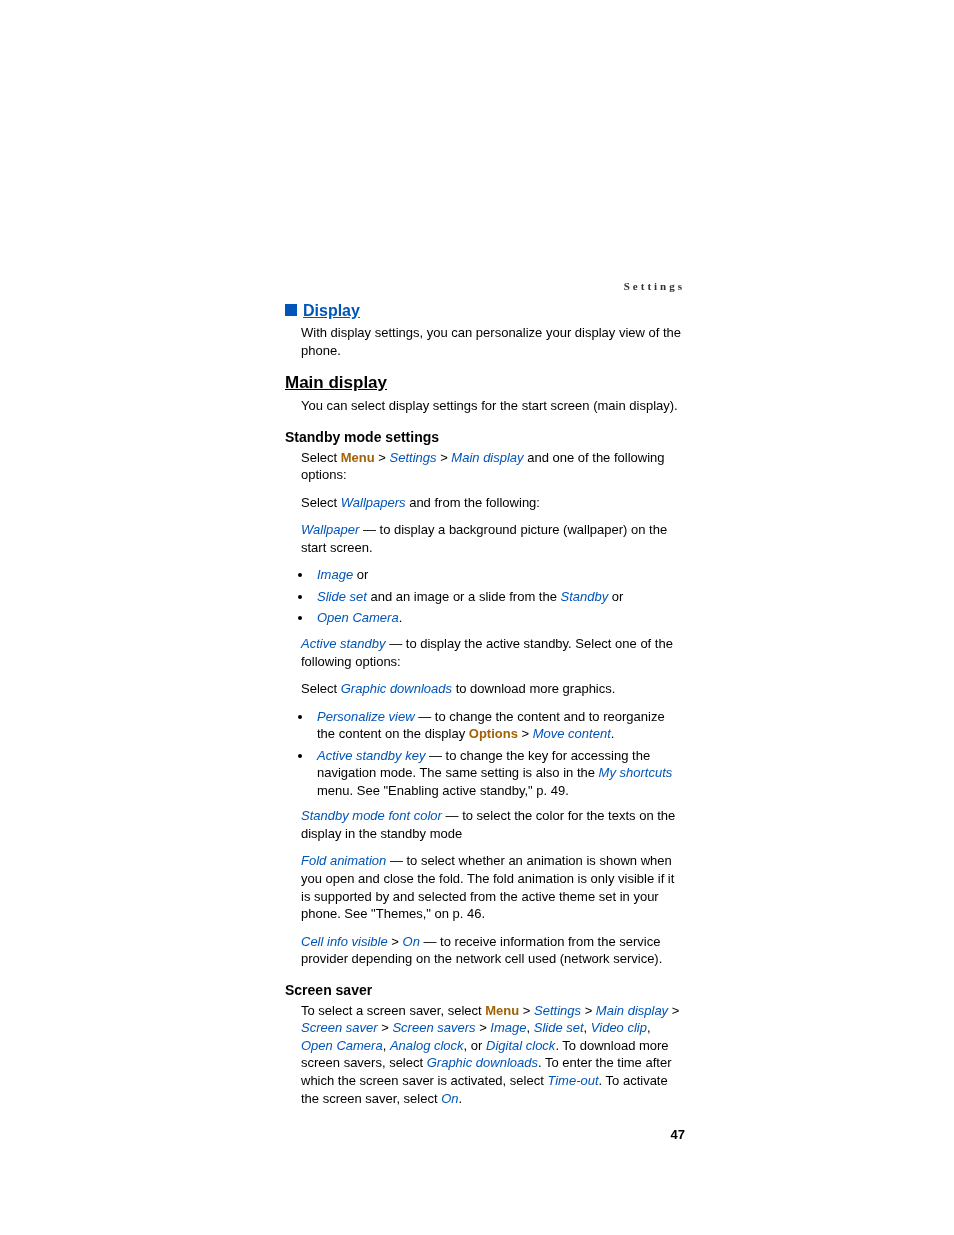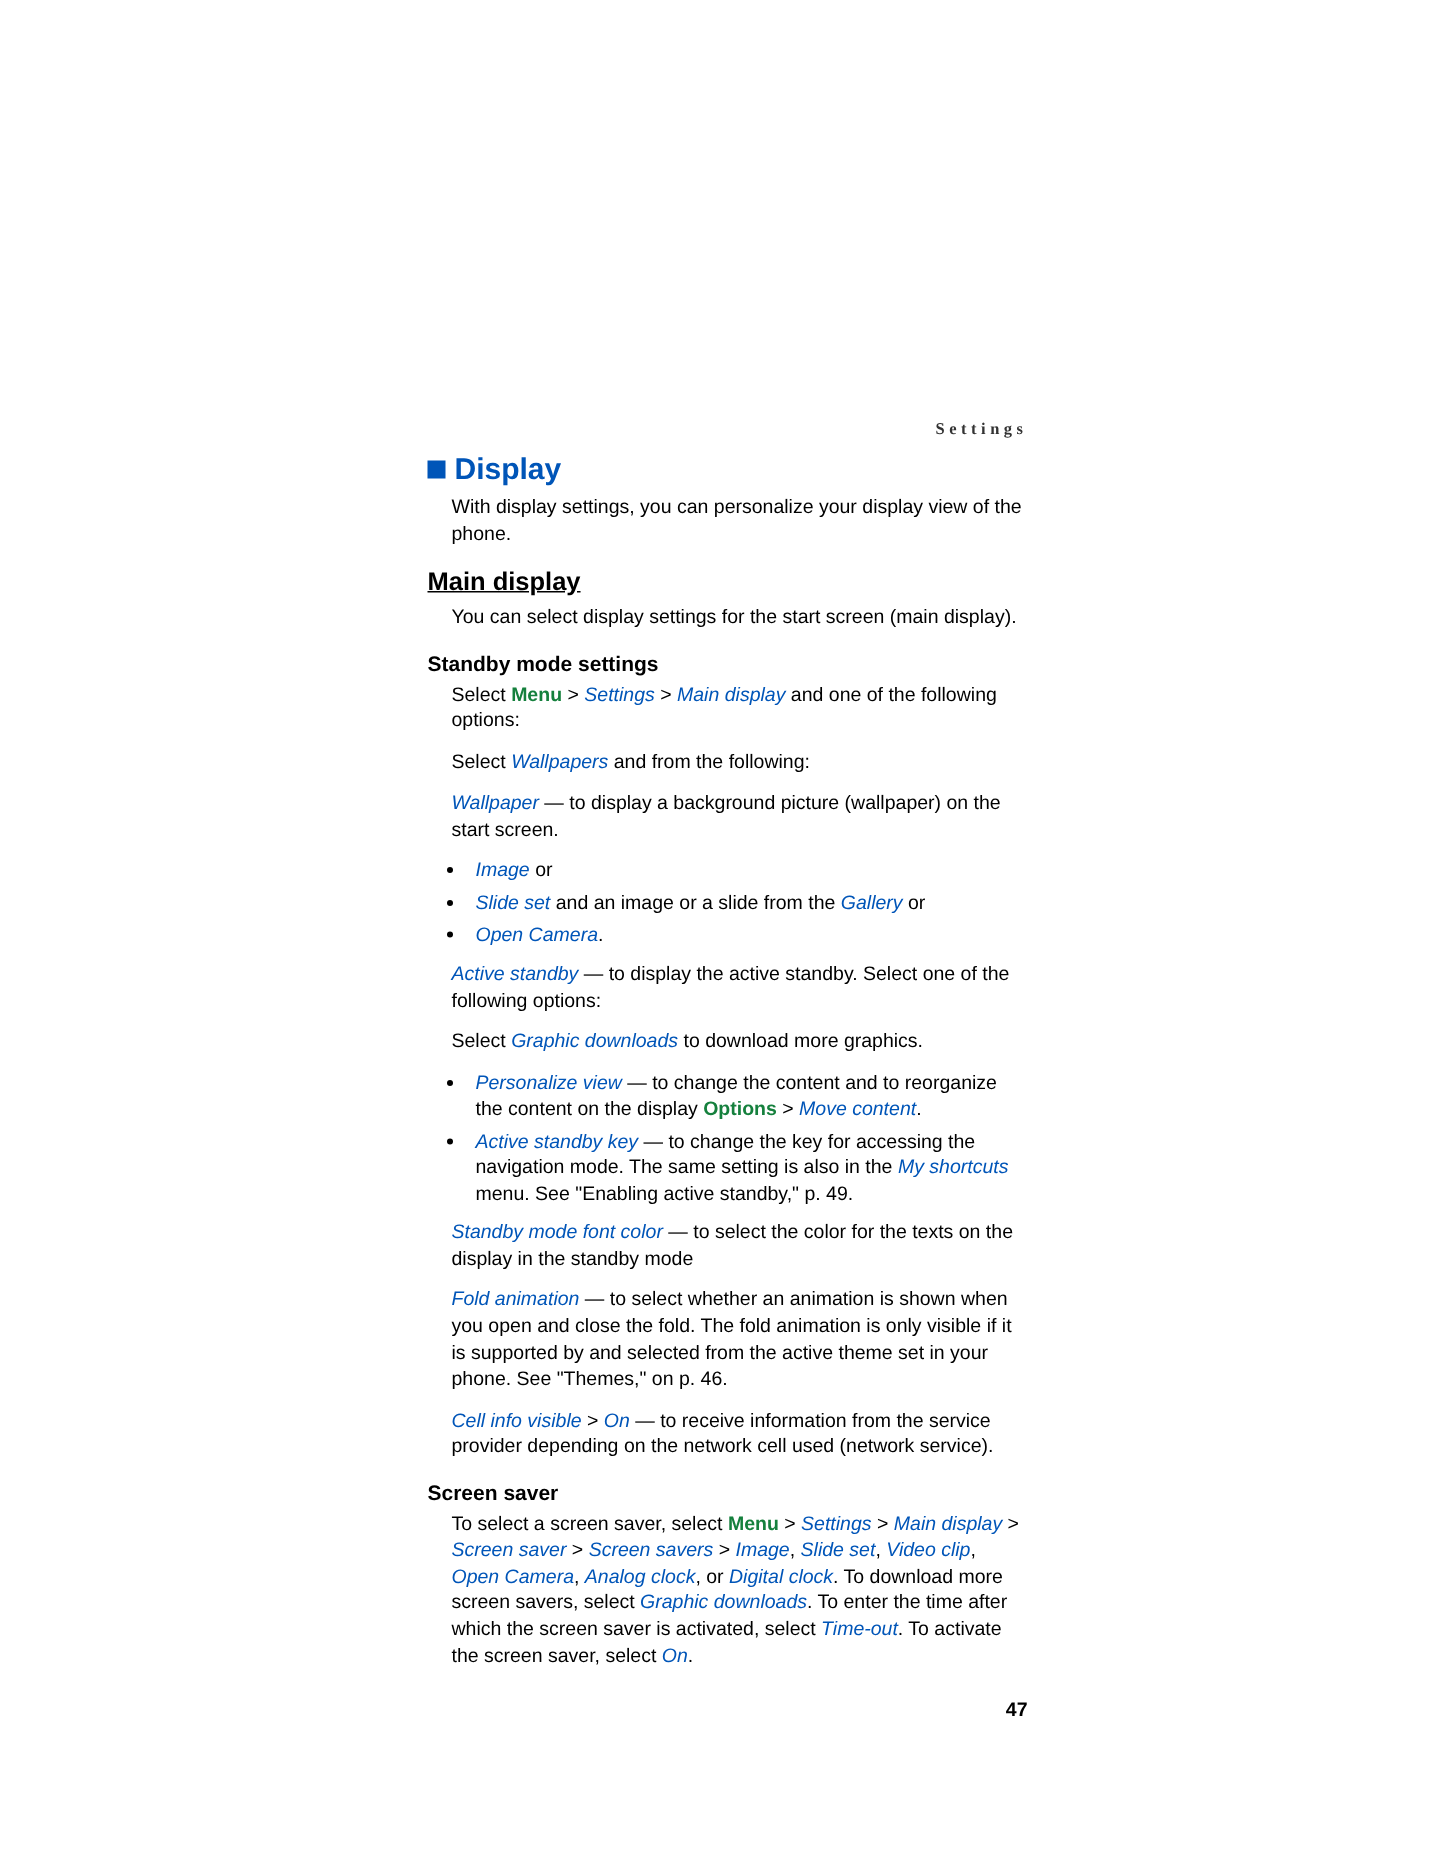--- a/index.html
+++ b/index.html
@@ -29,24 +29,25 @@
   .square-bullet {
     display: inline-block;
     width: 12px;
     height: 12px;
     background: #0055b8;
     margin-right: 6px;
     vertical-align: baseline;
   }
   h1.section-title {
     color: #0055b8;
-    font-size: 20px;
+    font-size: 16px;
     font-weight: bold;
     margin: 0 0 4px 0;
     font-family: Arial, Helvetica, sans-serif;
+    text-decoration: underline;
   }
   p {
     margin: 0 0 10px 16px;
     font-size: 13px;
     line-height: 1.35;
     font-family: Arial, Helvetica, sans-serif;
   }
   h2.sub-underline {
     font-size: 17px;
     font-weight: bold;
@@ -58,21 +59,21 @@
     font-size: 14px;
     font-weight: bold;
     margin: 14px 0 4px 0;
     font-family: Arial, Helvetica, sans-serif;
   }
   .kw {
     color: #0055b8;
     font-style: italic;
   }
   .kw-bold {
-    color: #15803d;
+    color: #a16207;
     font-weight: bold;
   }
   ul {
     margin: 2px 0 8px 0;
     padding-left: 28px;
     font-size: 13px;
     font-family: Arial, Helvetica, sans-serif;
     line-height: 1.35;
   }
   ul li {
@@ -115,21 +116,21 @@
 
   <p>
     <span class="kw">Wallpaper</span><span> — to display a background picture (wallpaper) on the start screen.</span>
   </p>
 
   <ul>
     <li>
       <span class="kw">Image</span><span> or</span>
     </li>
     <li>
-      <span class="kw">Slide set</span><span> and an image or a slide from the </span><span class="kw">Gallery</span><span> or</span>
+      <span class="kw">Slide set</span><span> and an image or a slide from the </span><span class="kw">Standby</span><span> or</span>
     </li>
     <li>
       <span class="kw">Open Camera</span>.
     </li>
   </ul>
 
   <p>
     <span class="kw">Active standby</span><span> — to display the active standby. Select one of the following options:</span>
   </p>
 

